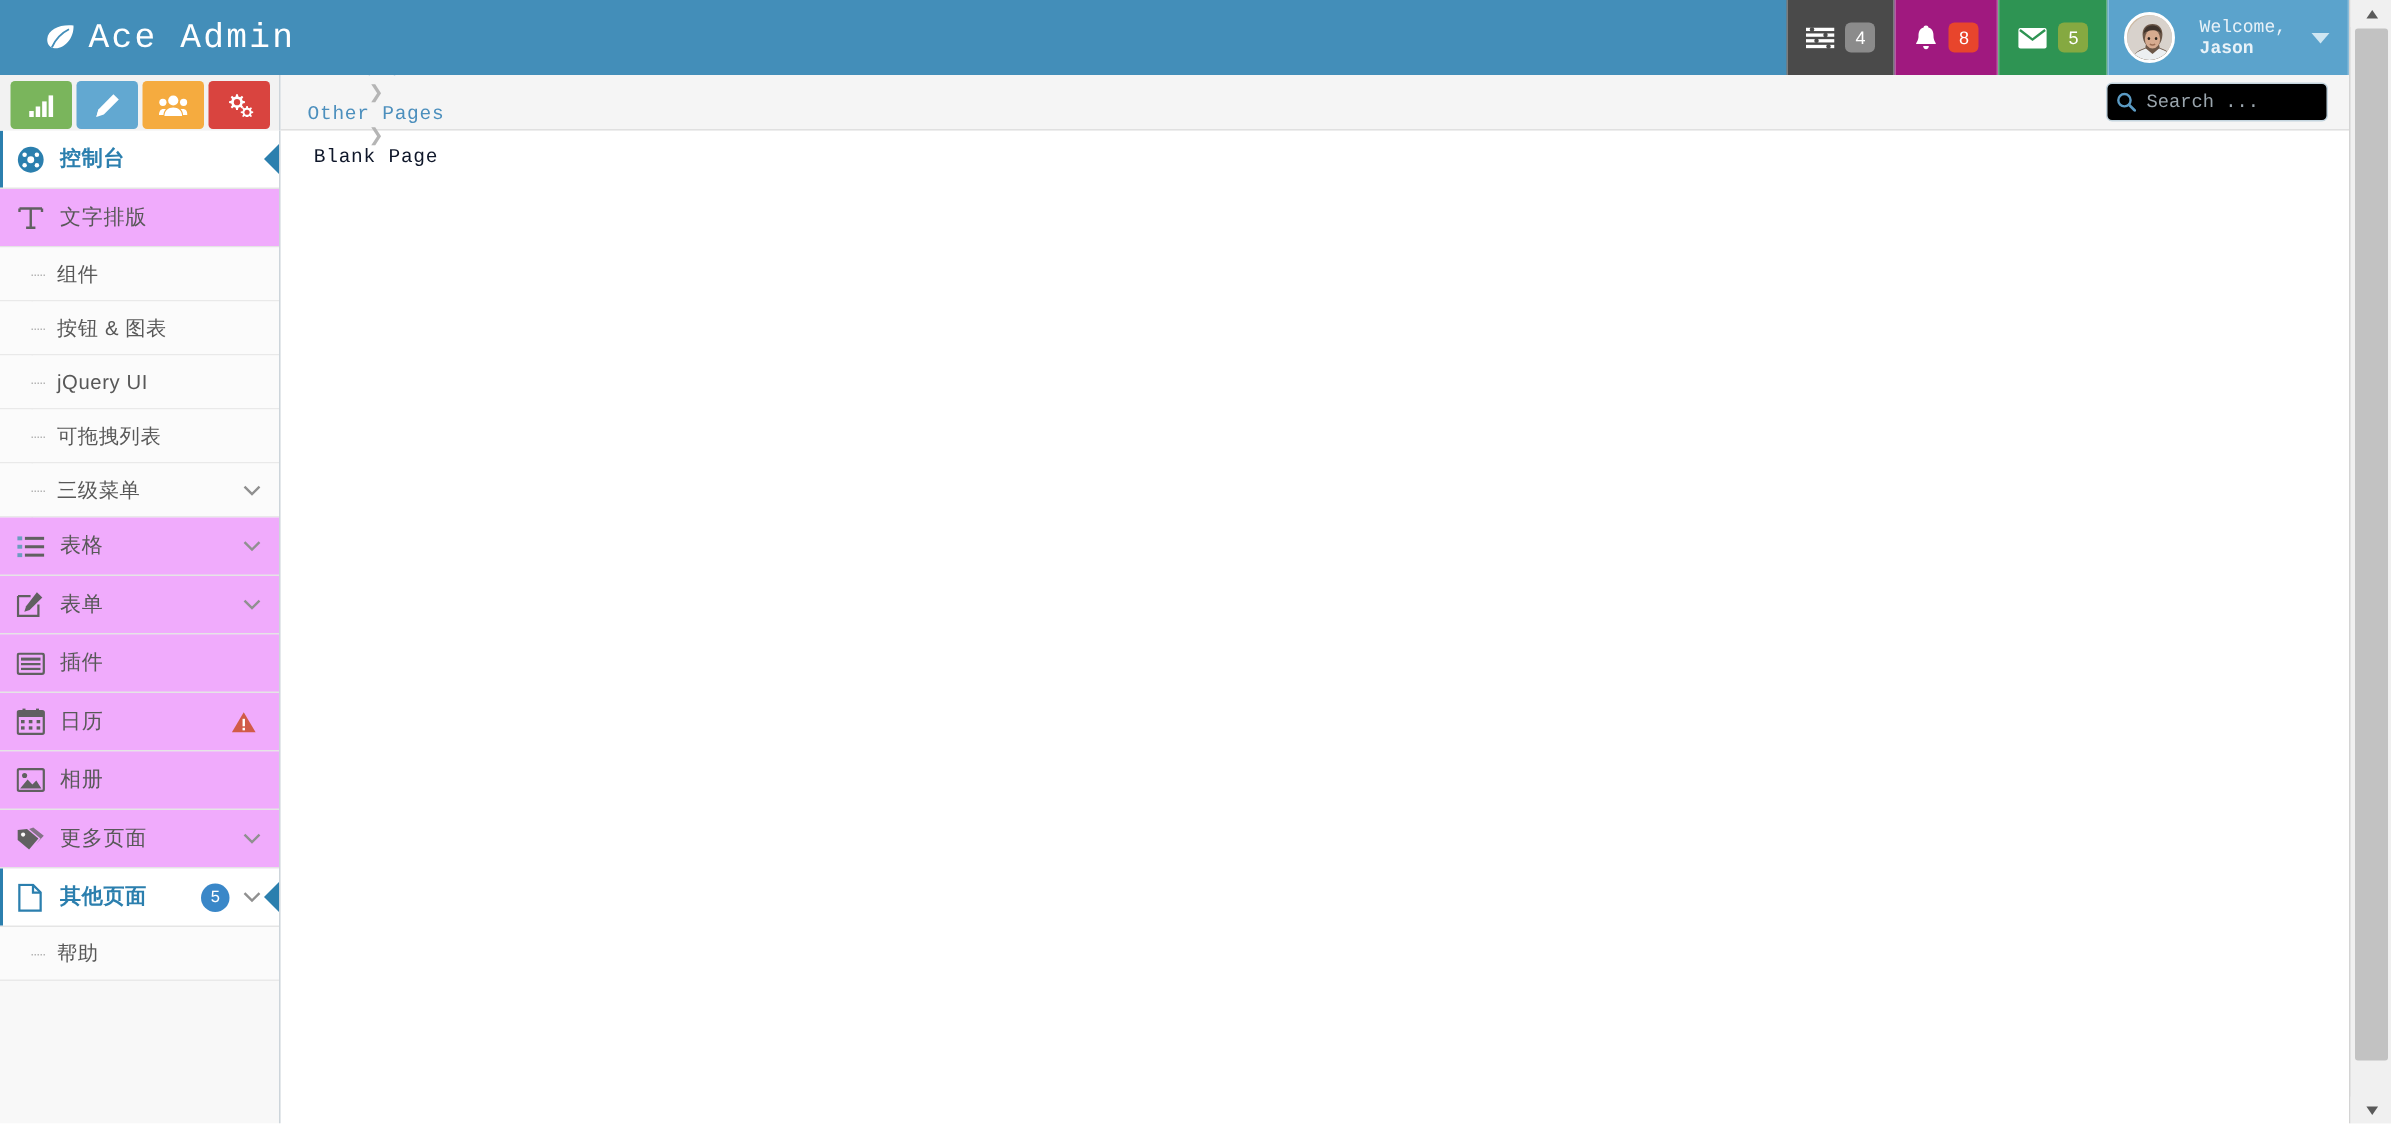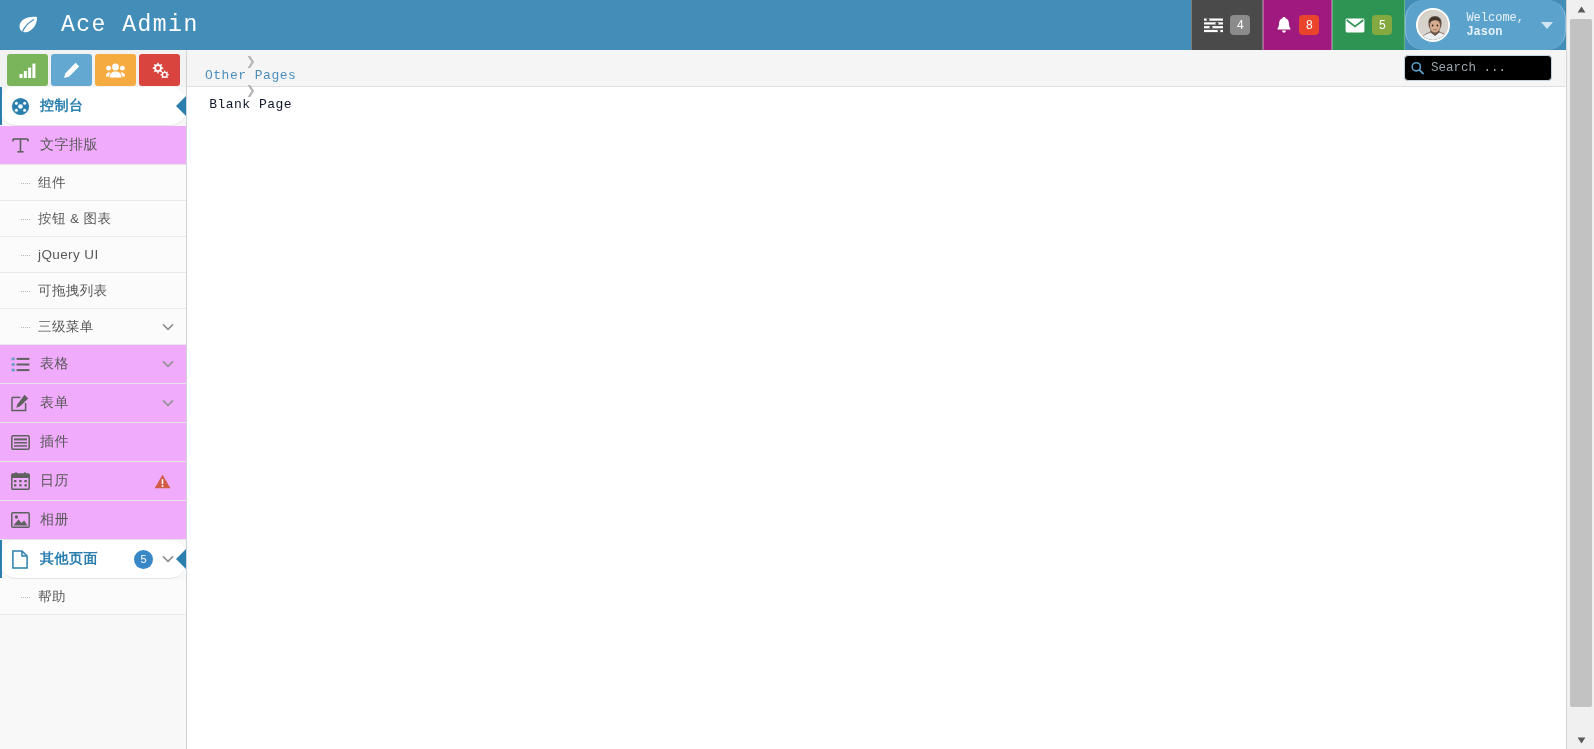--- a/index.html
+++ b/index.html
@@ -14,42 +14,42 @@
   
   .navbar {
     position: absolute; top: 0; left: 0;
     width: 1566px; height: 50px;
     background: #438eb9;
     display: flex; align-items: stretch;
     z-index: 30;
   }
   .brand {
     display: flex; align-items: center;
-    padding-left: 17px; width: 190px;
-    gap: 22px;
+    padding-left: 29px; width: 190px;
+    gap: 8px;
   }
   .brand-leaf { width: 22px; height: 20px; position: relative; flex: 0 0 auto; }
   .brand-leaf svg { display: block; }
   .brand-text {
     color: #fff; font-size: 23px; letter-spacing: 1.5px;
     font-family: "Liberation Mono", monospace; white-space: nowrap;
   }
   .nav-spacer { flex: 1 1 auto; }
   .nav-right { display: flex; align-items: stretch; height: 50px; }
   .nav-btn {
     display: flex; align-items: center; justify-content: center;
     gap: 7px; padding: 0 12px; min-width: 58px;
     border-left: 1px solid rgba(255,255,255,0.28);
     border-right: 1px solid rgba(255,255,255,0.28);
     cursor: pointer; position: relative;
   }
   .nav-btn.tasks { background: #4a4a4a; }
   .nav-btn.notifs { background: #a0197f; }
   .nav-btn.msgs  { background: #2e9453; }
-  .nav-btn.user  { background: #5ba3cc; padding: 0 12px 0 10px; min-width: 0; border-radius: 19px; }
+  .nav-btn.user  { background: #5ba3cc; padding: 0 12px 0 10px; min-width: 0; }
   .nav-ico { color: #fff; display: flex; align-items: center; }
   .badge {
     display: inline-flex; align-items: center; justify-content: center;
     min-width: 20px; height: 20px; padding: 0 5px;
     border-radius: 4px; font-size: 12px; color: #fff;
     font-family: "Liberation Sans", sans-serif;
   }
   .badge.grey { background: #8b8b8b; }
   .badge.red  { background: #e8452c; }
   .badge.green{ background: #85a941; }
@@ -96,21 +96,21 @@
     border-right: 1px solid #cdd5db;
     overflow: hidden; z-index: 15;
   }
   .menu { list-style: none; }
   .mi {
     position: relative; display: flex; align-items: center;
     height: 39px; padding: 0 12px 0 0;
     border-bottom: 1px solid #e5e5e5;
     background: #f0abfc; cursor: pointer;
   }
-  .mi.active { background: #fff; border-radius: 16px; }
+  .mi.active { background: #fff; }
   .mi.active::after {
     content: ""; position: absolute; right: -1px; top: 50%;
     transform: translateY(-50%);
     width: 0; height: 0;
     border-top: 11px solid transparent;
     border-bottom: 11px solid transparent;
     border-right: 11px solid #2b7fae;
   }
   .mi.active::before {
     content: ""; position: absolute; left: 0; top: 0;
@@ -507,20 +507,35 @@
         <span class="mi-ico">
           <svg width="19" height="16" viewBox="0 0 19 16">
             <rect x="0.8" y="0.8" width="17.4" height="14.4" rx="1" stroke="currentColor" stroke-width="1.5" fill="none"></rect>
             <circle cx="5.4" cy="5" r="1.7" fill="currentColor"></circle>
             <path d="M2.4 13.6 L 7.4 7.6 L 10.6 11 L 13.2 8.4 L 16.6 13.6 Z" fill="currentColor"></path>
           </svg>
         </span>
         <span class="mi-label">相册</span>
       </li>
 
+      <li class="mi">
+        <span class="mi-ico">
+          <svg width="19" height="16" viewBox="0 0 19 16">
+            <path d="M0.8 2.4 L 0.8 9 L 8.4 15.4 L 14.6 8 L 7 1.6 Z" fill="currentColor"></path>
+            <circle cx="4.4" cy="5.4" r="1.4" fill="#fafafa"></circle>
+            <path d="M8.4 1.6 L 16 8 L 13 11.6 L 18.2 6.2 L 11.2 0.6 Z" fill="currentColor" opacity="0.75"></path>
+          </svg>
+        </span>
+        <span class="mi-label">更多页面</span>
+        <span class="chev">
+          <svg width="12" height="8" viewBox="0 0 12 8">
+              <path d="M1 1.4 L 6 6.4 L 11 1.4" stroke="currentColor" stroke-width="1.6" fill="none"></path>
+            </svg>
+        </span>
+      </li>
 
       <li class="mi active">
         <span class="mi-ico">
           <svg width="16" height="19" viewBox="0 0 16 19">
             <path d="M0.9 0.9 L 10 0.9 L 15.1 6 L 15.1 18.1 L 0.9 18.1 Z" stroke="currentColor" stroke-width="1.5" fill="none"></path>
             <path d="M10 0.9 L 10 6 L 15.1 6" stroke="currentColor" stroke-width="1.5" fill="none"></path>
           </svg>
         </span>
         <span class="mi-label">其他页面</span>
         <span class="mi-badge">5</span>

